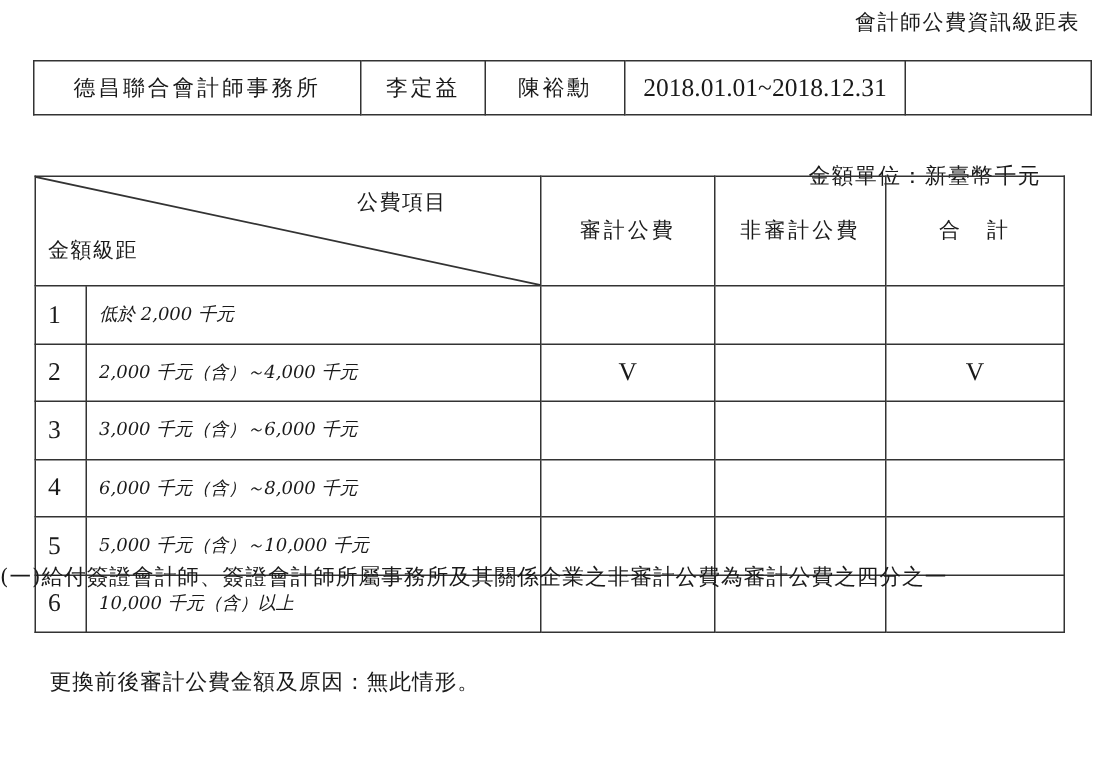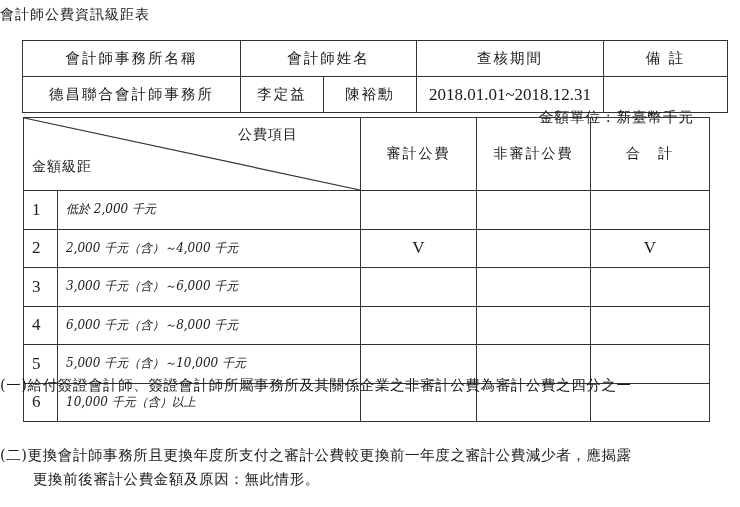--- a/index.html
+++ b/index.html
@@ -3,21 +3,21 @@
 <meta charset="utf-8">
 <style>
   html, body { margin: 0; padding: 0; background: #ffffff; }
   body {
     width: 740px; height: 507px; position: relative; overflow: hidden;
     font-family: "DejaVu Serif", "Liberation Serif", serif;
     color: #1a1a1a;
   }
   .title {
     position: absolute; left: 0; width: 720px; top: 6px;
-    text-align: left; font-size: 14px; letter-spacing: 1px;
+    text-align: right; font-size: 14px; letter-spacing: 1px;
   }
   table { border-collapse: collapse; position: absolute; table-layout: fixed; }
   td, th {
     border: 1.3px solid #333; padding: 0; font-weight: normal;
     font-size: 14.5px; text-align: center; vertical-align: middle;
   }
   .top-table { left: 22px; top: 40px; width: 705px; }
   .top-table tr { height: 36px; }
   .top-table .head td { letter-spacing: 2px; }
   .top-table .date { font-family: "Liberation Serif", serif; font-size: 17px; letter-spacing: 0; }
@@ -49,26 +49,20 @@
 
 <table class="top-table">
   <colgroup>
     <col style="width:218px">
       <col style="width:83px">
       <col style="width:93px">
       <col style="width:187px">
       <col style="width:124px">
   </colgroup>
   <tbody>
-      <tr class="head">
-    <td>會計師事務所名稱</td>
-    <td colspan="2">會計師姓名</td>
-    <td>查核期間</td>
-    <td>備 註</td>
-  </tr>
   <tr>
     <td style="letter-spacing:2px">德昌聯合會計師事務所</td>
     <td style="letter-spacing:2px">李定益</td>
     <td style="letter-spacing:2px">陳裕勳</td>
     <td class="date">2018.01.01~2018.12.31</td>
     <td></td>
   </tr>
 </tbody>
   </table>
 
@@ -138,15 +132,14 @@
     <td class="mark"></td>
   </tr>
 </tbody>
   </table>
 
 <div class="note" style="top:373px">
   <span>(一)給付簽證會計師、簽證會計師所屬事務所及其關係企業之非審計公費為審計公費之四分之一</span>
 </div>
 
 <div class="note" style="top:443px">
-  <span>(二)更換會計師事務所且更換年度所支付之審計公費較更換前一年度之審計公費減少者，應揭露</span>
   <span class="indent">更換前後審計公費金額及原因：無此情形。</span>
 </div>
 
 </body></html>

